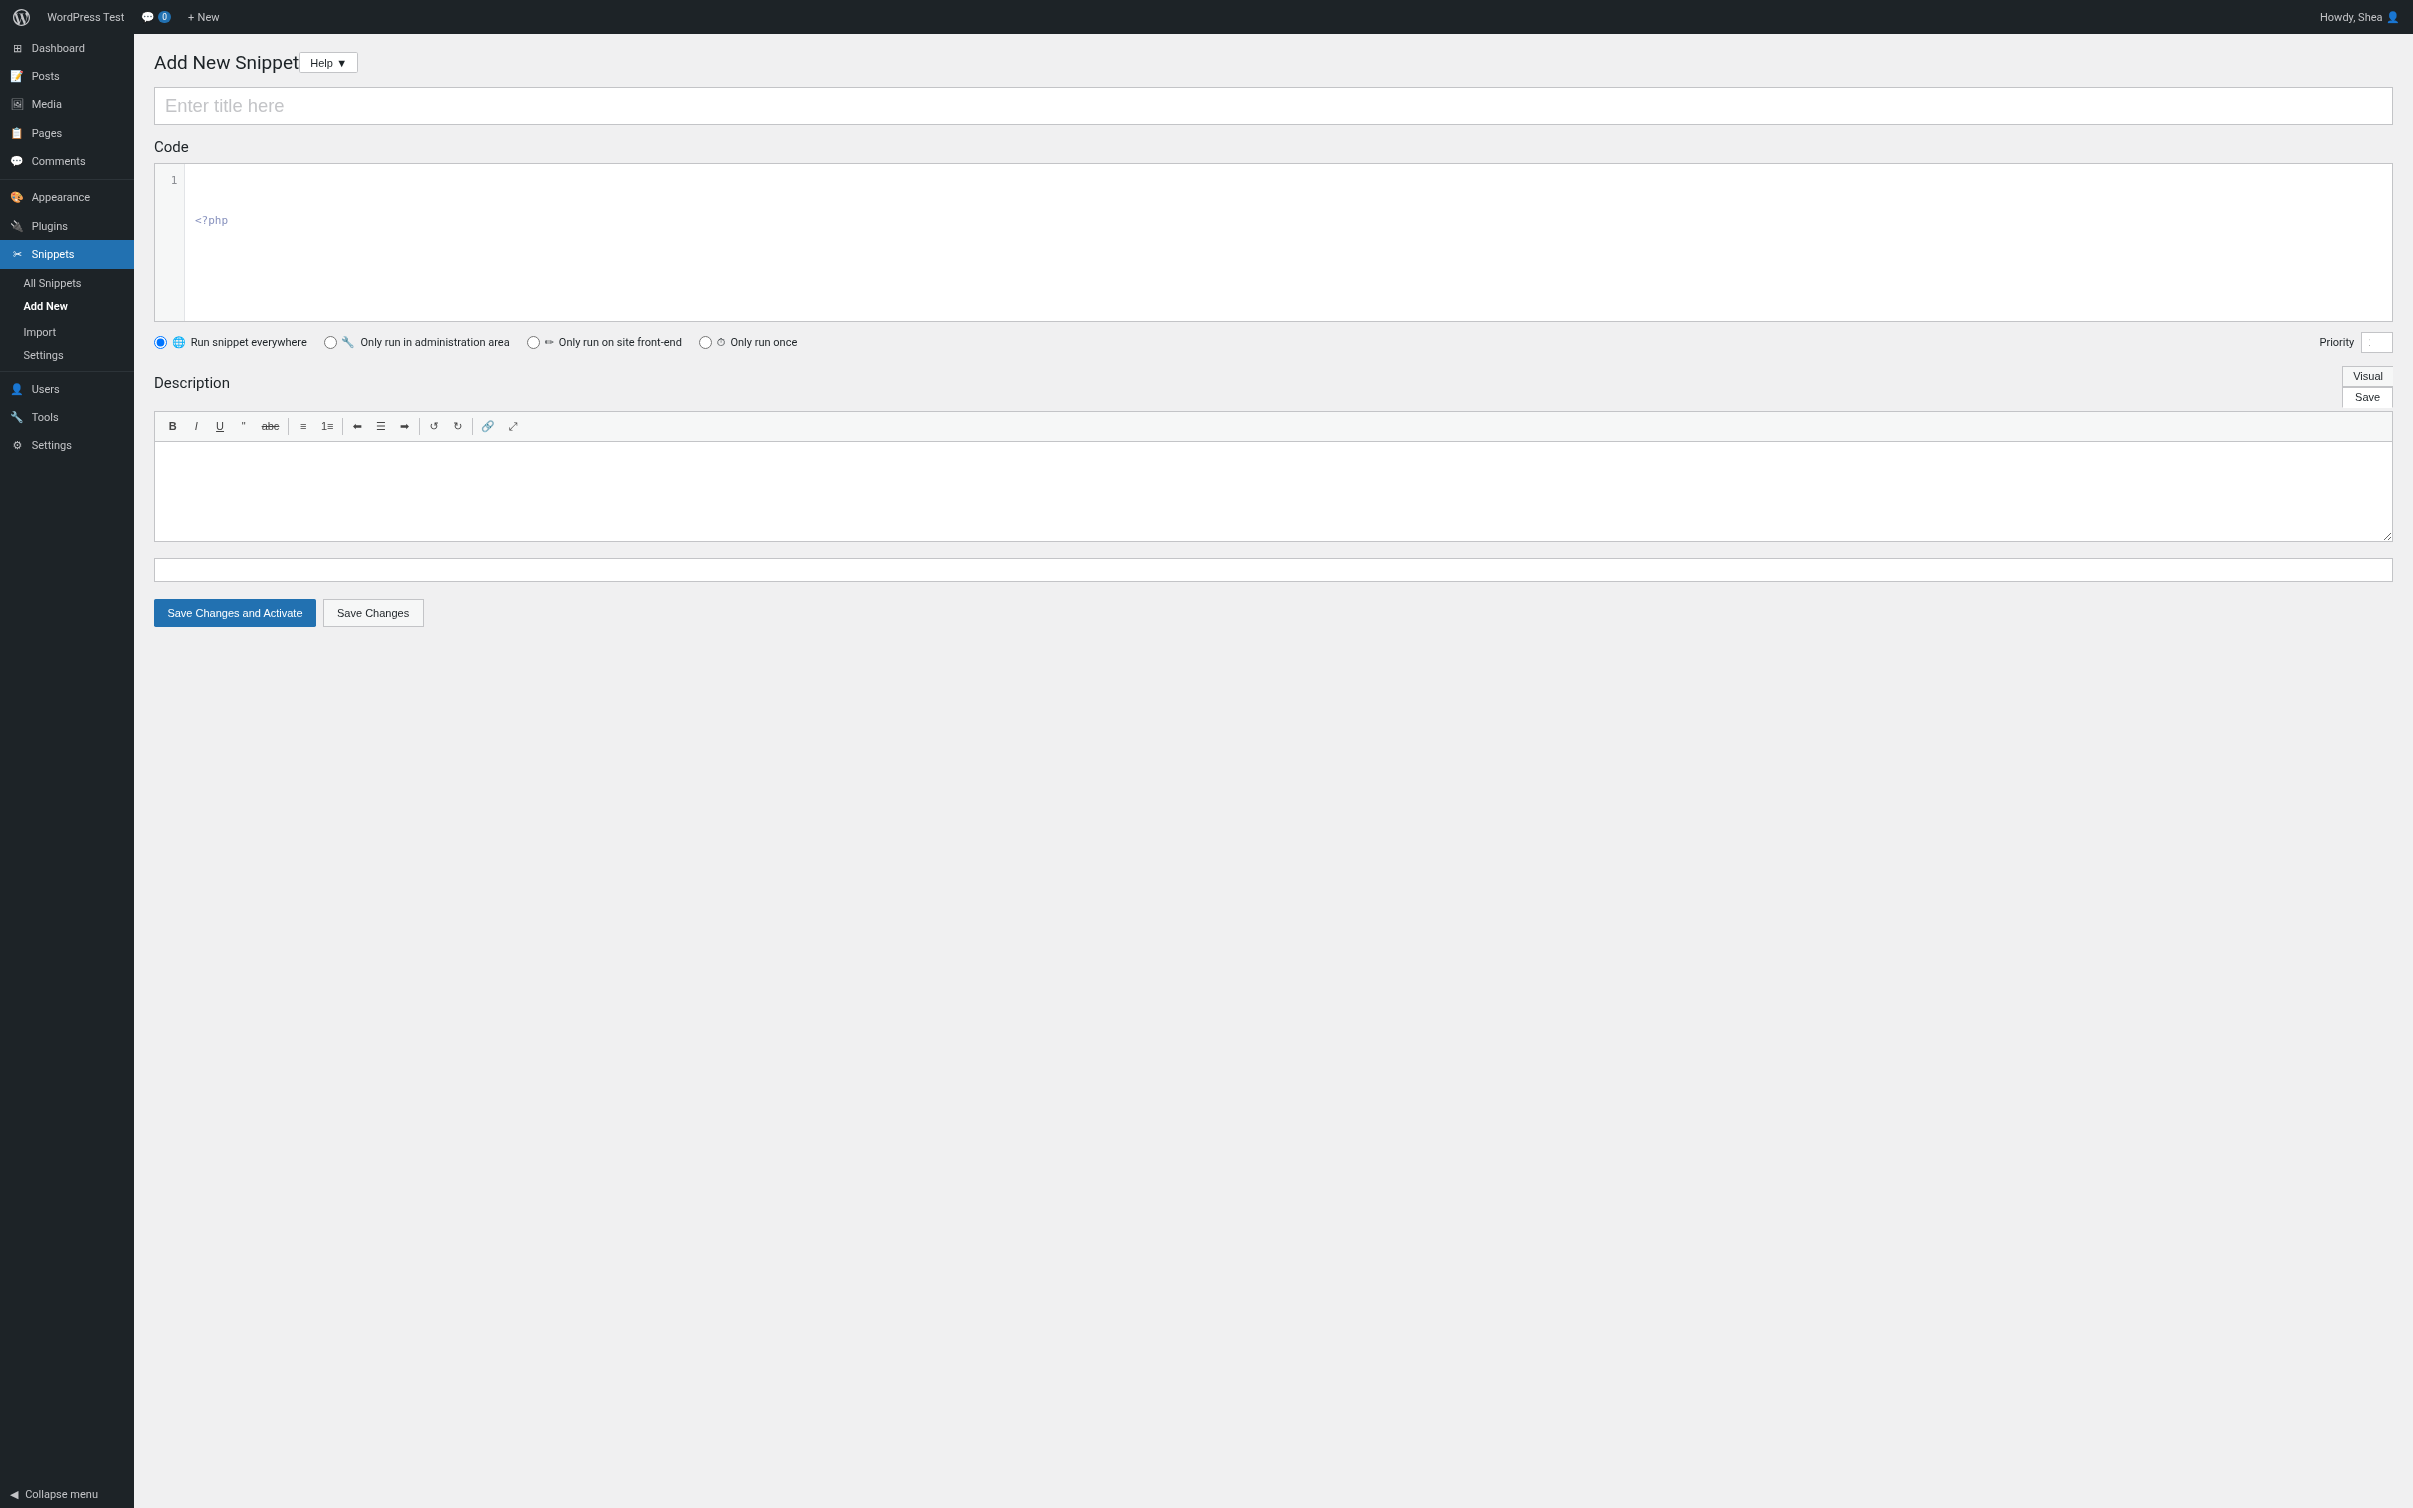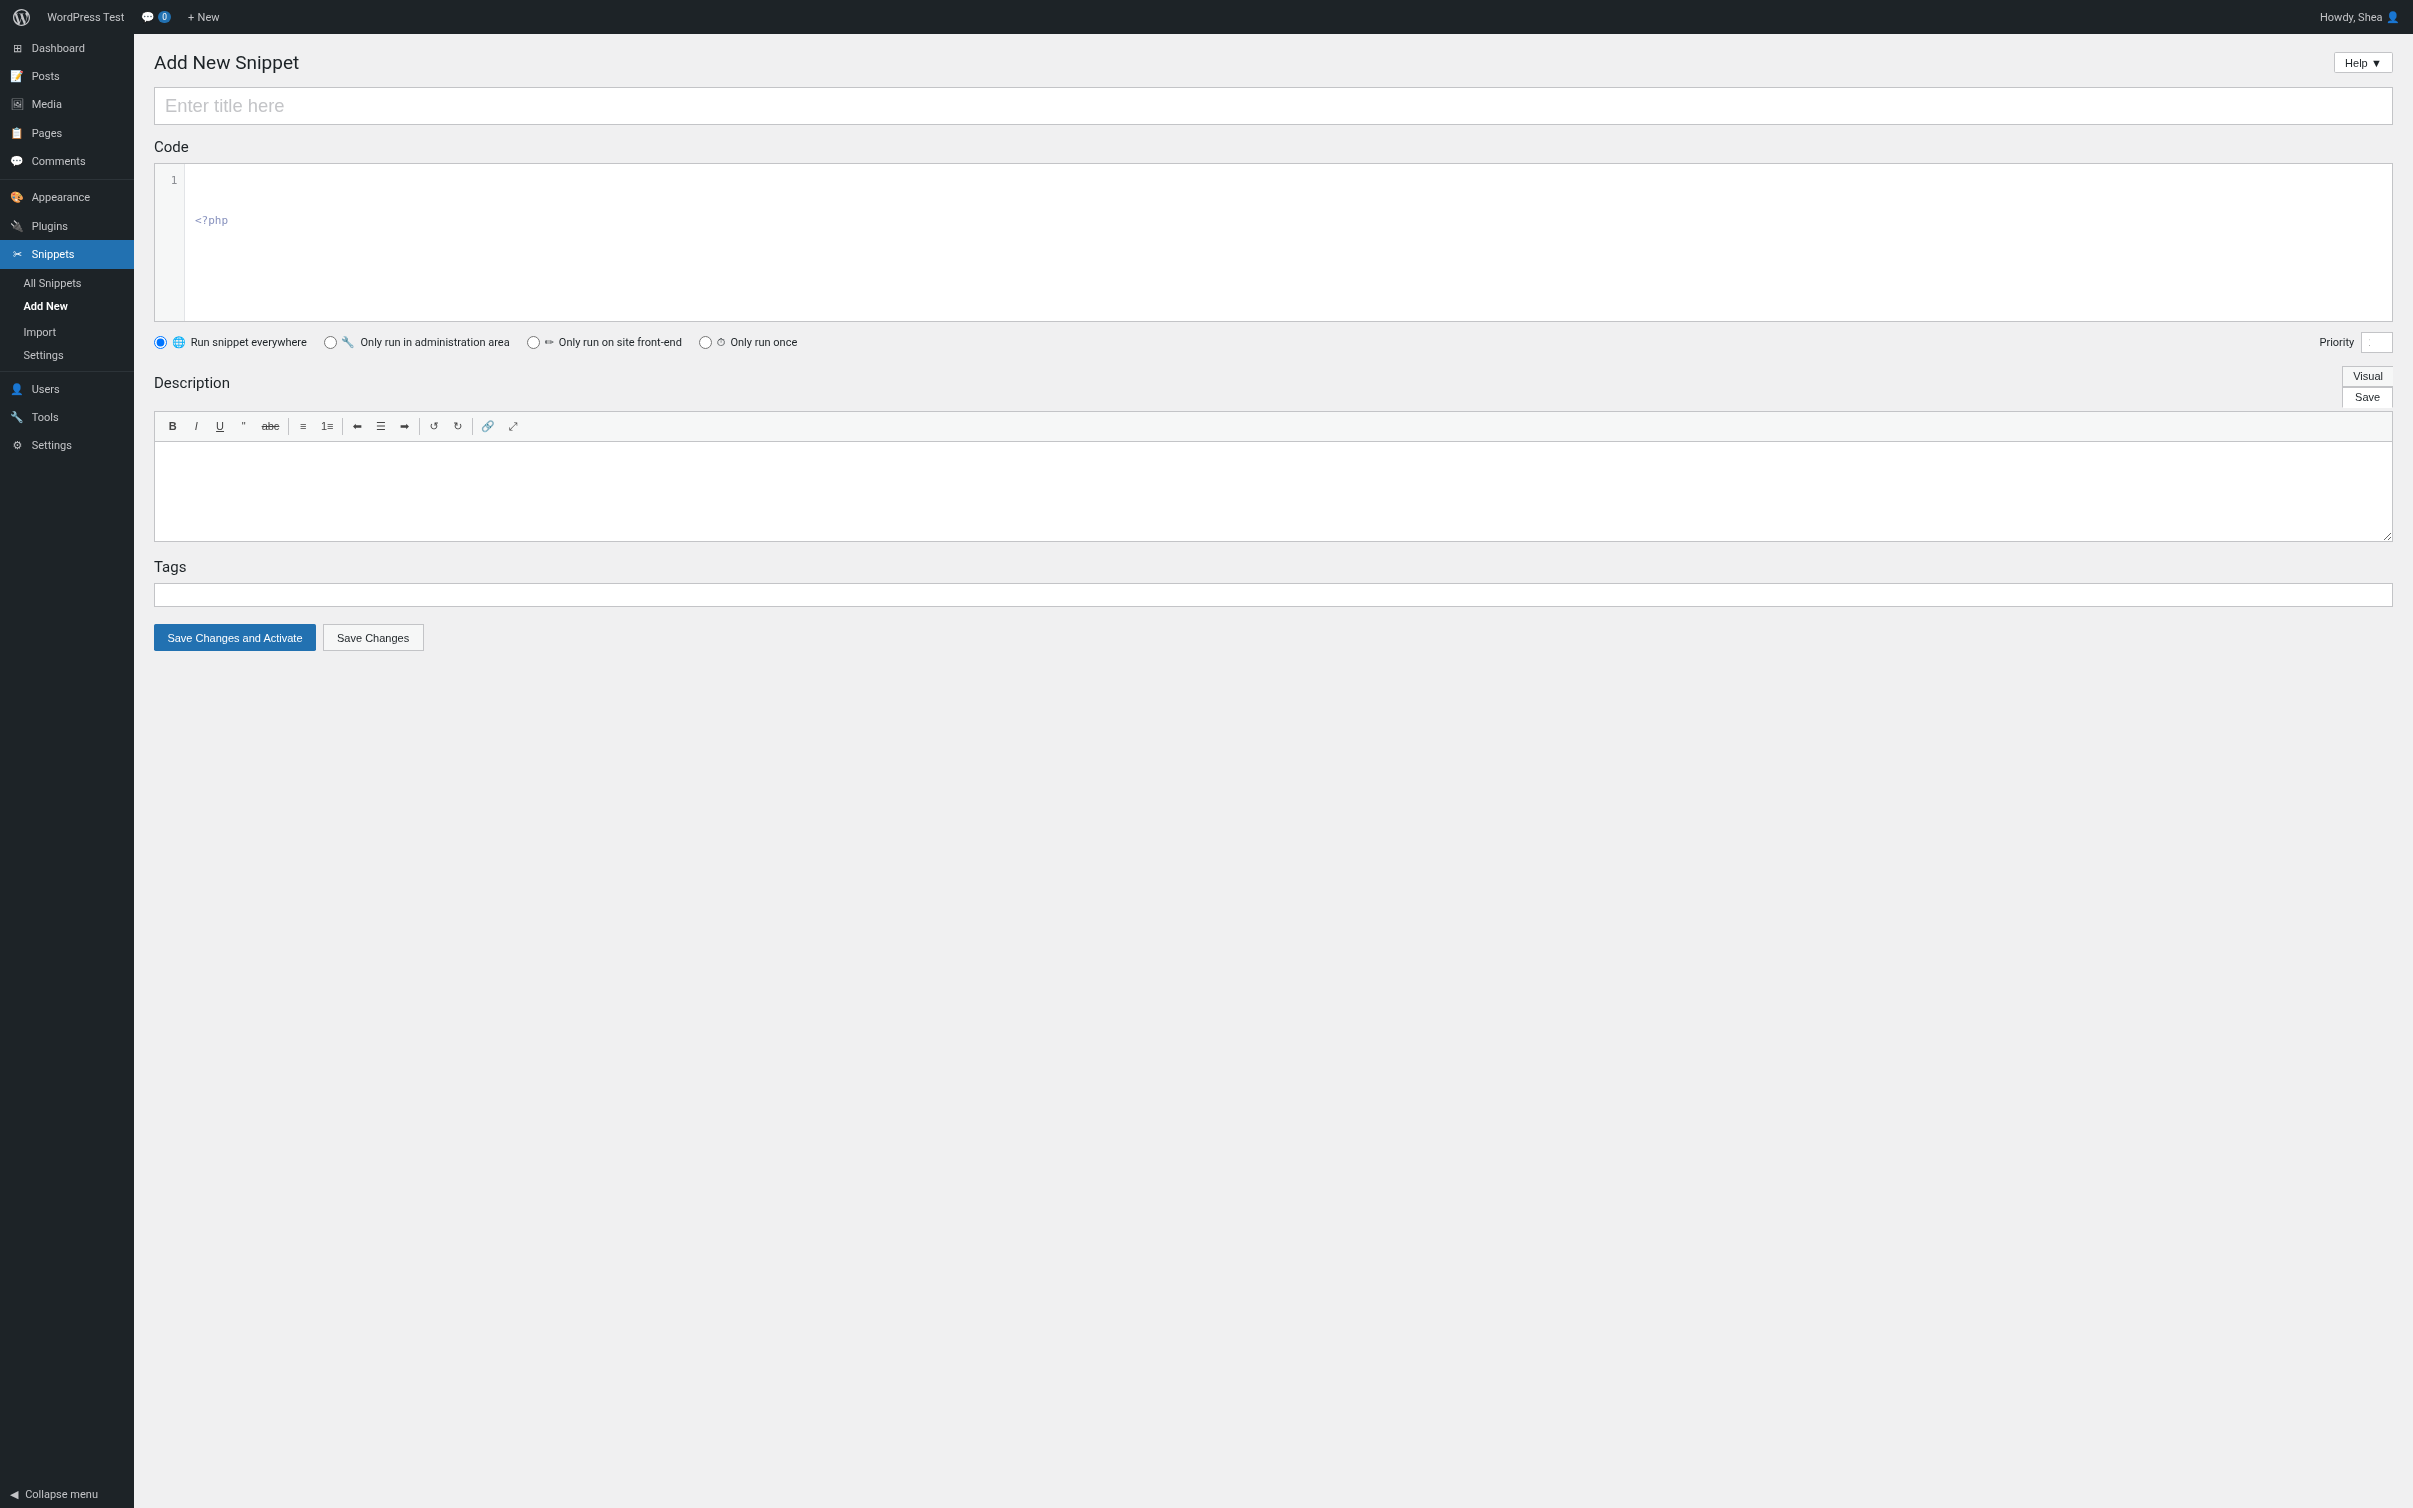--- a/index.html
+++ b/index.html
@@ -88,21 +88,21 @@
     
     .main-content {
       flex: 1;
       overflow-y: auto;
       padding: 17px 20px;
       background: #f0f0f1;
     }
 
     .page-header {
       display: flex;
-      justify-content: space-between;
+      justify-content: flex-start;
       align-items: center;
       margin-bottom: 13.4px;
     }
     .page-title {
       font-size: 19px;
       font-weight: 400;
       color: #1d2327;
     }
     .help-button {
       background: #fff;
@@ -503,21 +503,20 @@
           </button>
         <button class="toolbar-btn" title="Fullscreen">
             <span>⤢</span>
           </button>
       </div>
       <textarea class="description-textarea" style=""></textarea>
     </div>
 
     
     <div class="tags-section">
-      <div class="section-label">Tags</div>
       <input class="tags-input" type="text" style="">
     </div>
 
     
     <div class="action-buttons">
       <button class="btn-primary">
         <span>Save Changes and Activate</span>
       </button>
       <button class="btn-secondary">
         <span>Save Changes</span>

